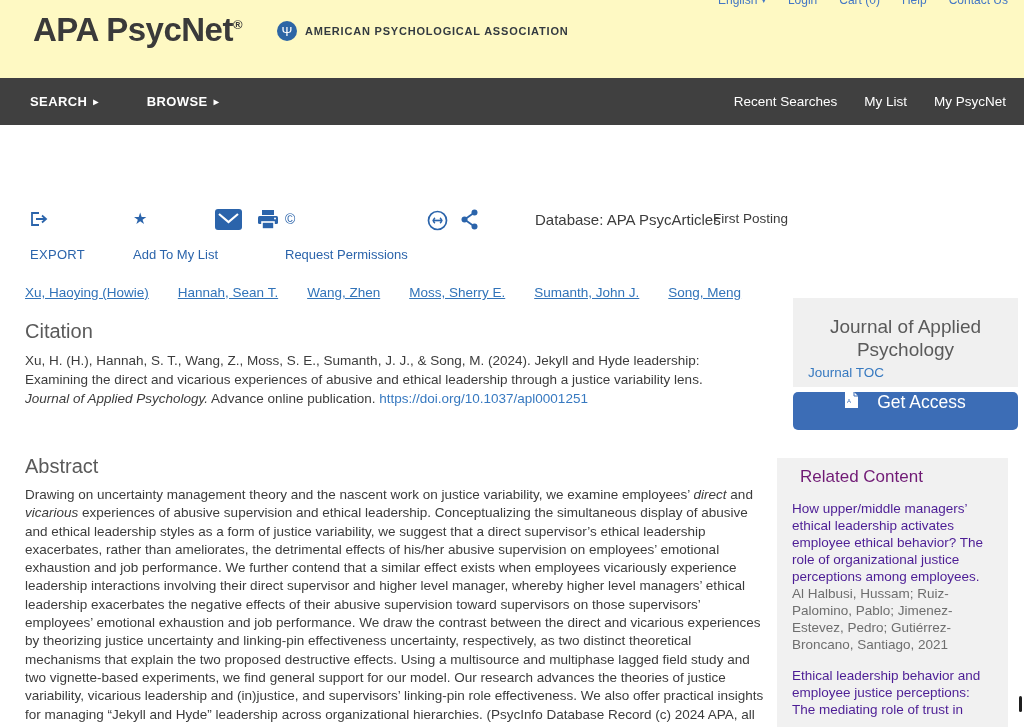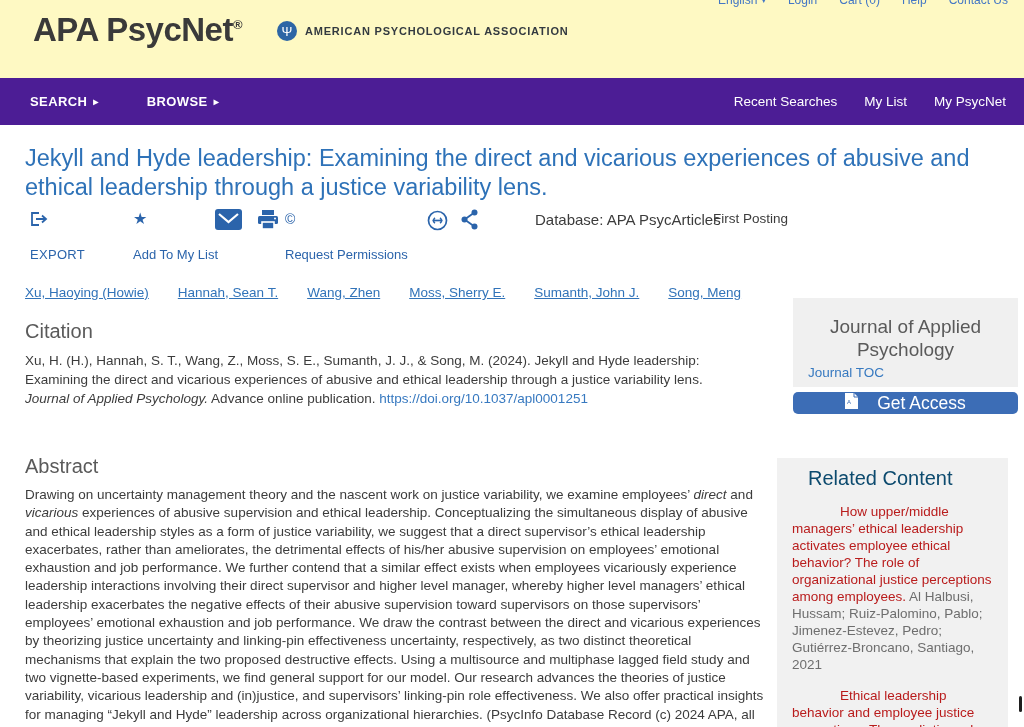--- a/index.html
+++ b/index.html
@@ -12,21 +12,21 @@
   .utility .u-item{display:flex;align-items:center;gap:4px;cursor:pointer;}
   .caret-down{font-size:9px;}
   .logo{position:absolute;left:33px;top:11px;font-size:33px;font-weight:bold;color:#3a3a3a;letter-spacing:-0.5px;}
   .logo sup{font-size:13px;font-weight:bold;}
   .assoc{position:absolute;left:277px;top:21px;display:flex;align-items:center;gap:8px;}
   .assoc-circle{width:20px;height:20px;border-radius:50%;background:#2d66a5;color:#fff;font-size:13px;
                 display:flex;align-items:center;justify-content:center;line-height:1;}
   .assoc-text{font-size:11px;font-weight:bold;color:#333a40;letter-spacing:0.8px;}
 
   
-  .navbar{position:absolute;top:78px;left:0;right:0;height:47px;background:#4c1d95;display:flex;align-items:center;color:#fff;}
+  .navbar{position:absolute;top:78px;left:0;right:0;height:47px;background:#404040;display:flex;align-items:center;color:#fff;}
   .nav-left{display:flex;padding-left:30px;gap:48px;font-size:13px;font-weight:bold;letter-spacing:0.4px;}
   .nav-item{display:flex;align-items:center;gap:6px;cursor:pointer;white-space:nowrap;}
   .caret-right{font-size:10px;}
   .nav-right{margin-left:auto;display:flex;gap:27px;padding-right:18px;font-size:13.5px;}
 
   
   .title{position:absolute;left:25px;top:144px;width:985px;font-size:23.5px;line-height:29px;color:#2e72b8;}
 
   
   .toolbar{position:absolute;top:206px;left:0;width:100%;height:30px;font-size:13px;color:#2b64ab;}
@@ -54,26 +54,26 @@
   .citation-text{position:absolute;left:25px;top:351px;width:722px;font-size:13.5px;line-height:19px;color:#3c3c3c;}
   .doi-link{color:#3779c0;cursor:pointer;}
   .abstract-heading{top:455px;}
   .abstract-text{position:absolute;left:25px;top:486px;width:741px;font-size:13.5px;line-height:18.3px;color:#3c3c3c;}
   .ital{font-style:italic;}
 
   
   .journal-card{position:absolute;left:793px;top:298px;width:225px;height:89px;background:#f0f0f0;box-sizing:border-box;padding:17px 15px 0;}
   .journal-name{font-size:19px;line-height:23px;color:#5a5a5a;text-align:center;}
   .journal-toc{margin-top:4px;font-size:13.5px;color:#3779c0;cursor:pointer;}
-  .get-access{position:absolute;left:793px;top:392px;width:225px;height:22px;background:#3c6db6;border-radius:5px;
-              color:#fff;display:flex;align-items:flex-end;justify-content:center;gap:19px;font-size:17.5px;cursor:pointer;}
+  .get-access{position:absolute;left:793px;top:392px;width:225px;height:38px;background:#3c6db6;border-radius:5px;
+              color:#fff;display:flex;align-items:flex-start;justify-content:center;gap:19px;font-size:17.5px;cursor:pointer;}
   .related{position:absolute;left:777px;top:458px;width:231px;height:269px;background:#f1f1f1;box-sizing:border-box;padding:9px 15px;}
-  .related-heading{font-size:20px;color:#0c4a6e;margin:0 16px 13px;}
+  .related-heading{font-size:17px;color:#701a75;margin:0 8px 13px;}
   .related-item{font-size:13.5px;line-height:17px;margin:0 0 14px;}
-  .related-link{color:#b91c1c;cursor:pointer;margin-left:48px;}
+  .related-link{color:#4c1d95;cursor:pointer;}
   .related-authors{color:#6e6e6e;margin-top:36px;}
 
   
   .scrollbar-thumb{position:absolute;right:2px;top:696px;width:3px;height:16px;background:#1f1f1f;border-radius:2px;}
 </style>
 </head>
 <body>
 
 <div class="page">
 
@@ -106,21 +106,20 @@
         <span class="caret-right">▸</span>
       </span>
     </div>
     <div class="nav-right">
       <span class="nav-item">Recent Searches</span>
       <span class="nav-item">My List</span>
       <span class="nav-item">My PsycNet</span>
     </div>
   </div>
 
-  <h1 class="title" style="margin:0;font-weight:400;">Jekyll and Hyde leadership: Examining the direct and vicarious experiences of abusive and ethical leadership through a justice variability lens.</h1>
 
   <div class="toolbar">
     <span class="tb tb-export">
       <span>
         <svg width="18" height="16" viewBox="0 0 18 16" fill="none" stroke="#2b64ab" stroke-width="1.8">
           <path d="M9 2 H2 V14 H9" fill="none"></path>
           <path d="M6 8 H15 M12 4.5 L16 8 L12 11.5" fill="none"></path>
         </svg>
       </span>
       <span>EXPORT</span>

